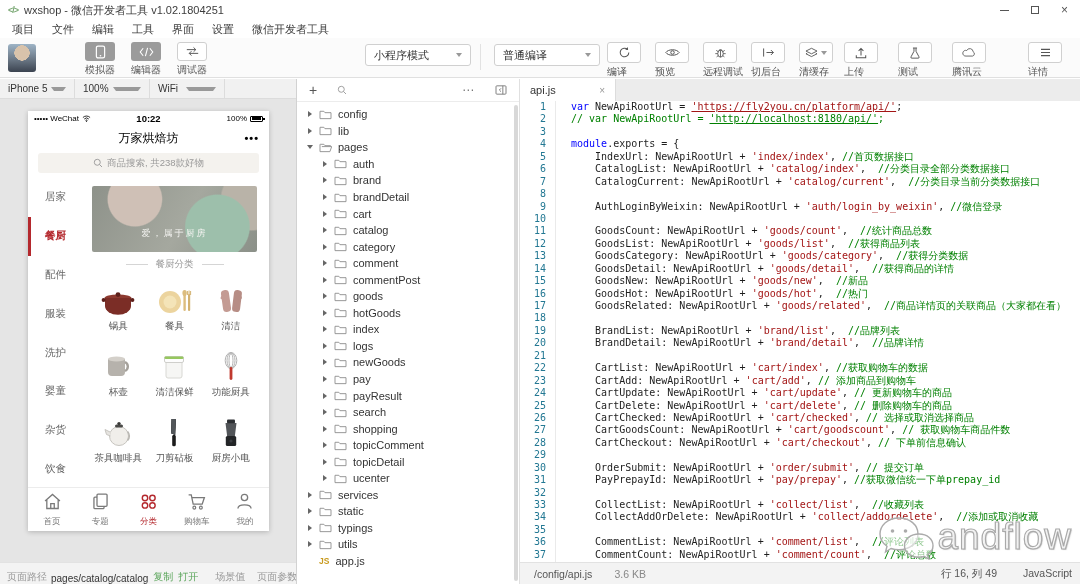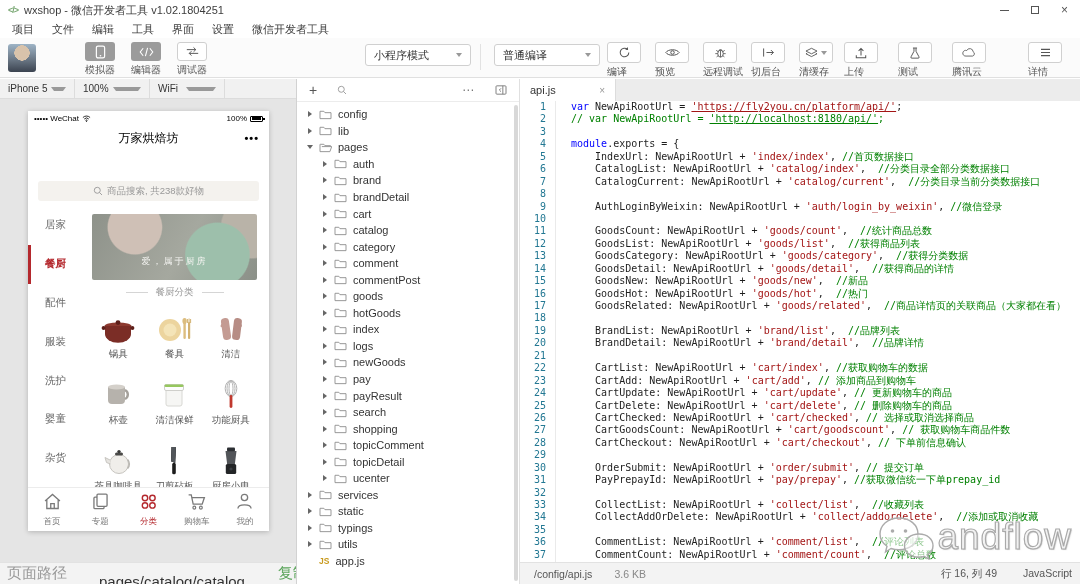--- a/index.html
+++ b/index.html
@@ -53,21 +53,21 @@
   .device-cell span { flex:1; white-space:nowrap; }
   .phone { position:absolute; left:28px; top:32px; width:241px; height:420px; background:#fff; box-shadow:0 1px 5px rgba(0,0,0,.22); }
   .p-status { height:15px; display:flex; align-items:center; padding:0 6px; font-size:8px; color:#000; position:relative; }
   .p-time { position:absolute; left:0; right:0; text-align:center; font-size:9.5px; font-weight:bold; }
   .p-batt-wrap { margin-left:auto; display:flex; align-items:center; gap:3px; font-size:8px; }
   .p-batt { width:13px; height:6px; border:1px solid #000; border-radius:1px; position:relative; }
   .p-batt::before { content:""; position:absolute; left:.5px; top:.5px; bottom:.5px; width:9px; background:#000; }
   .p-batt::after { content:""; position:absolute; right:-2.5px; top:1px; width:1.5px; height:2.5px; background:#000; }
   .p-nav { height:24px; display:flex; align-items:center; justify-content:center; font-size:12px; color:#000; position:relative; }
   .p-nav .dots { position:absolute; right:10px; font-size:11px; letter-spacing:1px; color:#000; font-weight:bold; }
-  .p-search { padding:3px 10px 5px;margin-top:28px; }
+  .p-search { padding:3px 10px 5px; }
   .p-search-inner { height:20px; background:#f4f2ee; border-radius:3px; display:flex; align-items:center; justify-content:center; gap:4px; font-size:9.5px; color:#999; }
   .p-body { display:flex; height:311px; }
   .p-menu { width:52px; display:flex; flex-direction:column; }
   .p-menu-item { height:38.8px; display:flex; align-items:center; justify-content:center; font-size:10.5px; color:#666; border-left:3px solid transparent; }
   .p-menu-item.active { color:#b4282d; border-left-color:#b4282d; font-weight:bold; }
   .p-content { flex:1; padding:8px 10px 0; overflow:hidden; }
   .p-banner { height:66px; border-radius:2px; position:relative; margin:0 2px;
     background:
       radial-gradient(circle at 76% 62%, #9dbfab 0 24%, rgba(0,0,0,0) 25%),
       radial-gradient(circle at 26% 20%, #cfc0b6 0 20%, rgba(0,0,0,0) 21%),
@@ -78,21 +78,21 @@
   .p-section::before, .p-section::after { content:""; width:22px; height:1px; background:#d5d5d5; }
   .p-grid { display:flex; flex-wrap:wrap; }
   .p-grid-item { width:33.33%; display:flex; flex-direction:column; align-items:center; margin-bottom:9px; }
   .p-grid-icon { height:40px; display:flex; align-items:flex-end; justify-content:center; }
   .p-grid-label { font-size:9.5px; color:#555; margin-top:4px; white-space:nowrap; }
   .p-tabbar { position:absolute; bottom:0; left:0; right:0; height:44px; border-top:1px solid #ececec; background:#fff; display:flex; }
   .p-tab { flex:1; display:flex; flex-direction:column; align-items:center; justify-content:center; gap:2px; color:#7a7a7a; }
   .p-tab .p-tab-label { font-size:8.5px; }
   .p-tab.active { color:#b4282d; }
   .sim-status { position:absolute; left:0; right:0; bottom:0; height:22px; background:#f3f3f3; border-top:1px solid #e2e2e2;
-                display:flex; align-items:center; padding:0 7px; font-size:15px; color:#999; white-space:nowrap; overflow:hidden;gap:28px; }
+                display:flex; align-items:flex-end; padding:0 7px; font-size:10px; color:#999; white-space:nowrap; overflow:hidden; }
   .sim-status .v { color:#333; margin:16px 5px 0 4px; }
   .sim-status .lnk { color:#5ba55b; margin-right:5px; }
   .sim-status .lbl2 { margin-left:12px; }
 
   
   .tree-toolbar { height:23px; border-bottom:1px solid #ececec; display:flex; align-items:center; padding:0 12px; gap:20px; color:#555; }
   .tree-toolbar .plus { font-size:14px; color:#555; line-height:1; }
   .tree-toolbar .spacer { flex:1; }
   .tree-toolbar .more { color:#777; font-size:12px; letter-spacing:1px; }
   .tree-body { position:absolute; top:23px; left:0; right:0; bottom:0; padding-top:4px; overflow:hidden; }
@@ -293,20 +293,21 @@
 
       <div class="phone">
         <div class="p-status">
           <span>••••• WeChat</span>
           <span class="wifi" id="wifi-icon" style="margin-left:3px;display:flex;">
               <svg width="9" height="7" viewBox="0 0 12 9">
                 <path d="M1.2 3.2 a6.8 6.8 0 0 1 9.6 0 M3 5.2 a4.2 4.2 0 0 1 6 0 M4.7 7 a1.9 1.9 0 0 1 2.6 0" fill="none" stroke="#000" stroke-width="1.1"></path>
                 <circle cx="6" cy="8" r=".8" fill="#000"></circle>
               </svg>
             </span>
+          <span class="p-time">10:22</span>
           <span class="p-batt-wrap">
             <span>100%</span>
             <span class="p-batt"></span>
           </span>
         </div>
         <div class="p-nav">
           <span>万家烘焙坊</span>
           <span class="dots">•••</span>
         </div>
         <div class="p-search">

